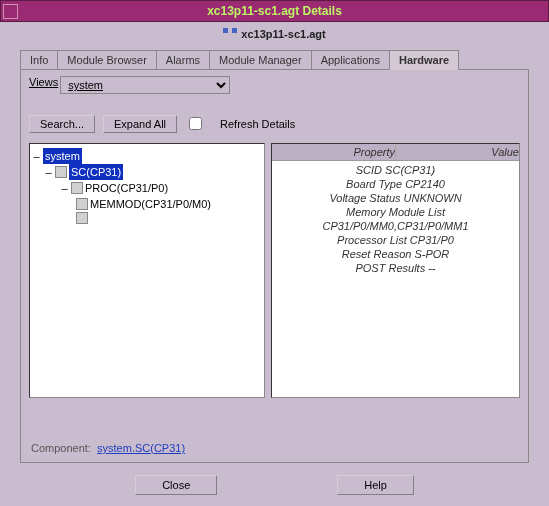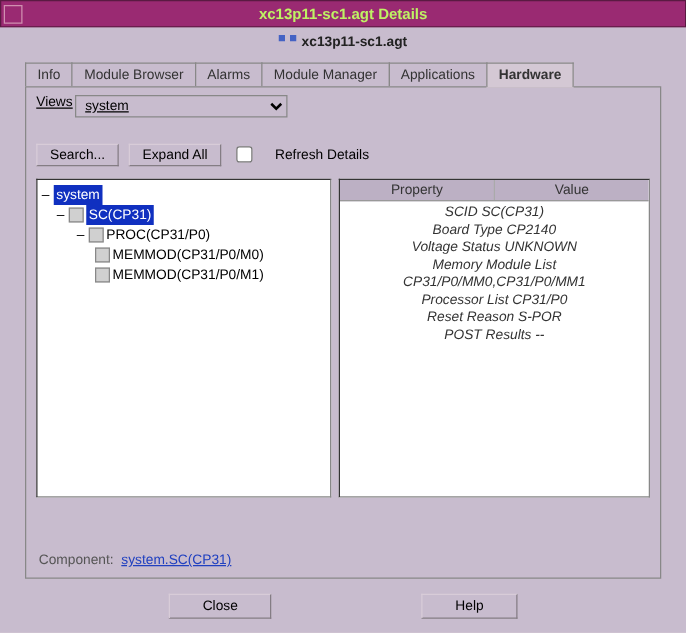--- a/index.html
+++ b/index.html
@@ -148,23 +148,24 @@
   }
   .prop-header {
     display: flex;
     background: #bcb0c4;
     border-bottom: 1px solid #999;
     font-size: 11px;
     color: #333;
   }
   .prop-header .col {
     flex: 1;
-    text-align: center;
+    text-align: right;
     padding: 2px 0;
     border-left: 1px solid #aaa;
+    font-style: italic;
   }
   .prop-header .col:first-child { border-left: none; }
   .prop-body {
     font-size: 11px;
     color: #333;
     text-align: center;
     padding: 2px 0;
   }
   .prop-body div { line-height: 14px; font-style: italic; }
 
@@ -290,21 +291,20 @@
             <span class="toggle">–</span>
             <span class="cube"></span>
             <span>PROC(CP31/P0)</span>
           </div>
           <div class="node indent3">
             <span class="cube"></span>
             <span>MEMMOD(CP31/P0/M0)</span>
           </div>
           <div class="node indent3">
             <span class="cube"></span>
-            <span>MEMMOD(CP31/P0/M1)</span>
           </div>
         </div>
       </div>
 
       <div class="pane prop-pane">
         <div class="prop-header">
           <div class="col">Property</div>
           <div class="col">Value</div>
         </div>
         <div class="prop-body">

